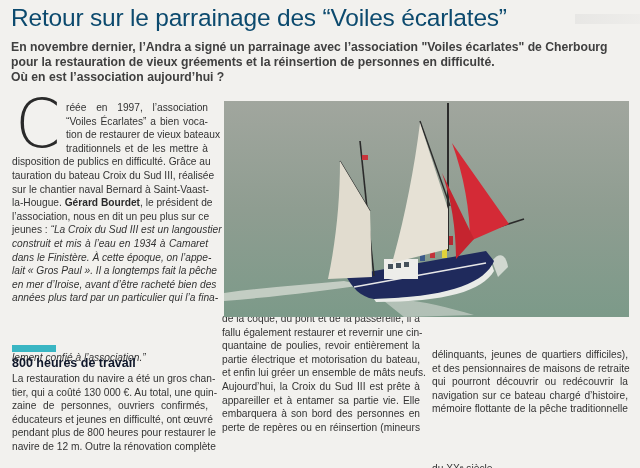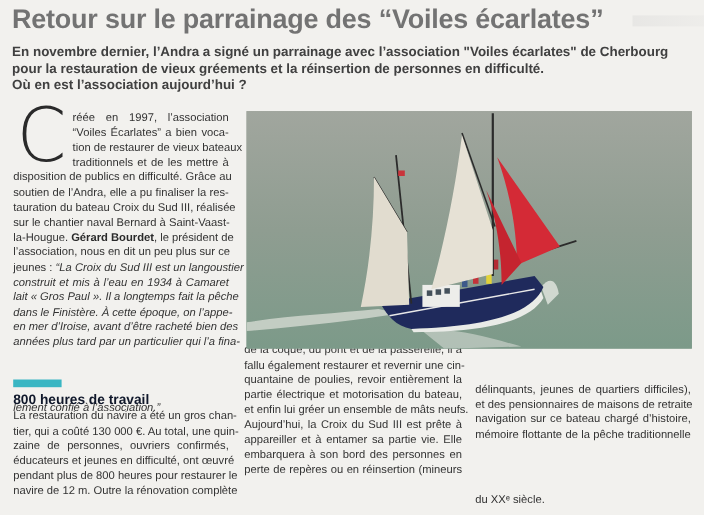--- a/index.html
+++ b/index.html
@@ -6,22 +6,22 @@
   body {
     width: 640px; height: 468px; overflow: hidden;
     background: #f2f1ee;
     font-family: "Liberation Sans", sans-serif;
     color: #2a2a2a;
     position: relative;
   }
   .title {
     position: absolute; left: 11px; top: 4px;
     font-family: "Liberation Sans", sans-serif;
-    font-weight: bold; font-size: 24.5px; letter-spacing: -0.2px;
-    color: #737373; white-space: nowrap; text-align: right;
+    font-weight: normal; font-size: 24.5px; letter-spacing: -0.2px;
+    color: #0c4a6e; white-space: nowrap; text-align: right;
   }
   .ghost {
     position: absolute; left: 575px; top: 14px; width: 65px; height: 10px;
     background: linear-gradient(90deg, rgba(200,200,200,0.25), rgba(200,200,200,0.1));
   }
   .chapo {
     position: absolute; left: 11px; top: 40px;
     font-size: 12.2px; font-weight: bold; color: #404040; line-height: 15px;
   }
   .chapo div { white-space: nowrap; }
@@ -67,29 +67,28 @@
 </div>
 
 <div class="dropcap">C</div>
 
 <div class="col col1">
   <span class="ln ind">réée en 1997, l’association</span>
   <span class="ln ind">“Voiles Écarlates” a bien voca-</span>
   <span class="ln ind">tion de restaurer de vieux bateaux</span>
   <span class="ln ind">traditionnels et de les mettre à</span>
   <span class="ln">disposition de publics en difficulté. Grâce au</span>
-  <span class="ln">soutien de l’Andra, elle a pu finaliser la res-</span>
   <span class="ln">tauration du bateau Croix du Sud III, réalisée</span>
   <span class="ln">sur le chantier naval Bernard à Saint-Vaast-</span>
   <span class="ln"><span>la-Hougue. </span><b>Gérard Bourdet</b><span>, le président de</span></span>
   <span class="ln">l’association, nous en dit un peu plus sur ce</span>
   <span class="ln"><span>jeunes : </span><i>“La Croix du Sud III est un langoustier</i></span>
   <span class="ln it">construit et mis à l’eau en 1934 à Camaret</span>
+  <span class="ln it">dans le Finistère. À cette époque, on l’appe-</span>
   <span class="ln it">lait « Gros Paul ». Il a longtemps fait la pêche</span>
-  <span class="ln it">dans le Finistère. À cette époque, on l’appe-</span>
   <span class="ln it">en mer d’Iroise, avant d’être racheté bien des</span>
   <span class="ln it">années plus tard par un particulier qui l’a fina-</span>
   <span class="ln it last">lement confié à l’association.”</span>
 </div>
 
 <div class="bar"></div>
 <div class="sub">800 heures de travail</div>
 
 <div class="col col1b">
   <span class="ln">La restauration du navire a été un gros chan-</span>
@@ -108,20 +107,21 @@
   <span class="ln">et enfin lui gréer un ensemble de mâts neufs.</span>
   <span class="ln">Aujourd’hui, la Croix du Sud III est prête à</span>
   <span class="ln">appareiller et à entamer sa partie vie. Elle</span>
   <span class="ln">embarquera à son bord des personnes en</span>
   <span class="ln">perte de repères ou en réinsertion (mineurs</span>
 </div>
 
 <div class="col col3">
   <span class="ln">délinquants, jeunes de quartiers difficiles),</span>
   <span class="ln">et des pensionnaires de maisons de retraite</span>
+  <span class="ln">qui pourront découvrir ou redécouvrir la</span>
   <span class="ln">navigation sur ce bateau chargé d’histoire,</span>
   <span class="ln">mémoire flottante de la pêche traditionnelle</span>
   <span class="ln last">du XXᵉ siècle.</span>
 </div>
 
 <div class="photo">
   <svg width="405" height="216" viewBox="0 0 405 216">
     <defs>
       <linearGradient id="sea" x1="0" y1="0" x2="0" y2="1">
         <stop offset="0" stop-color="#a1a69e"></stop>

